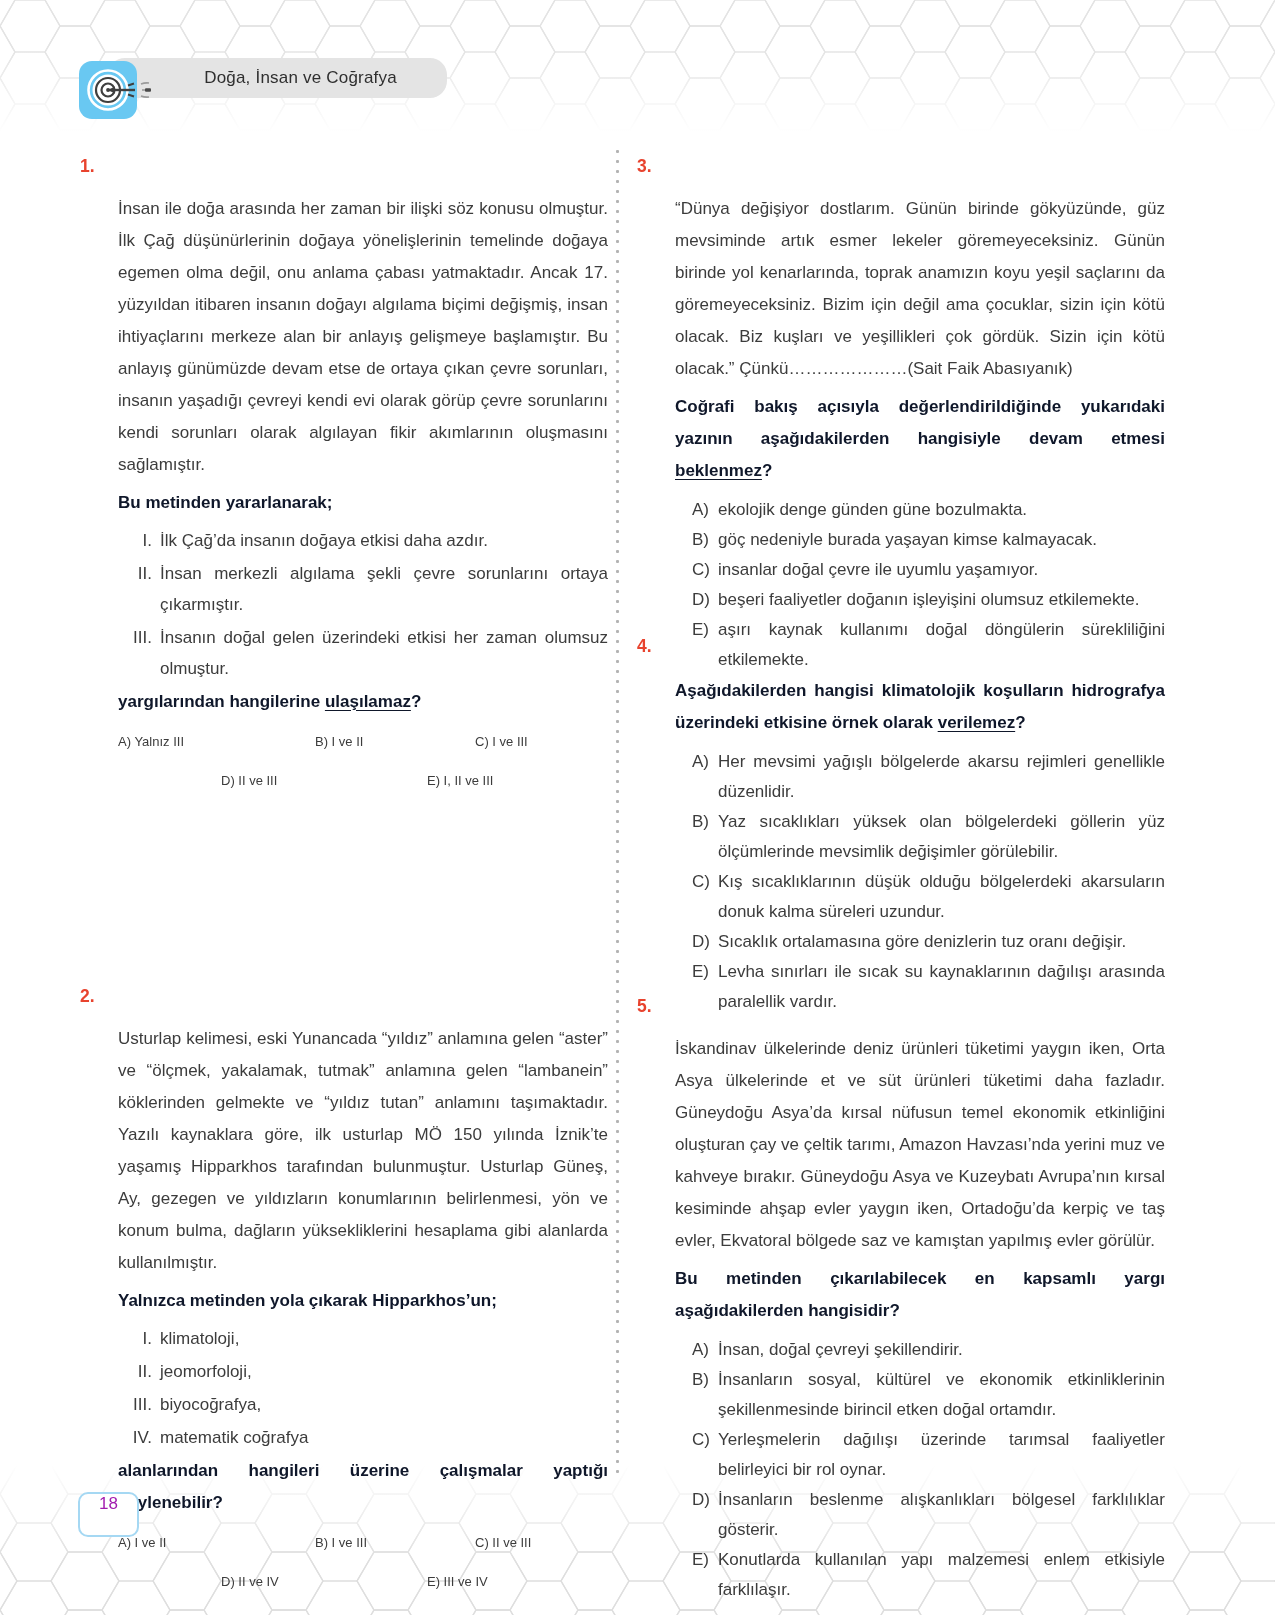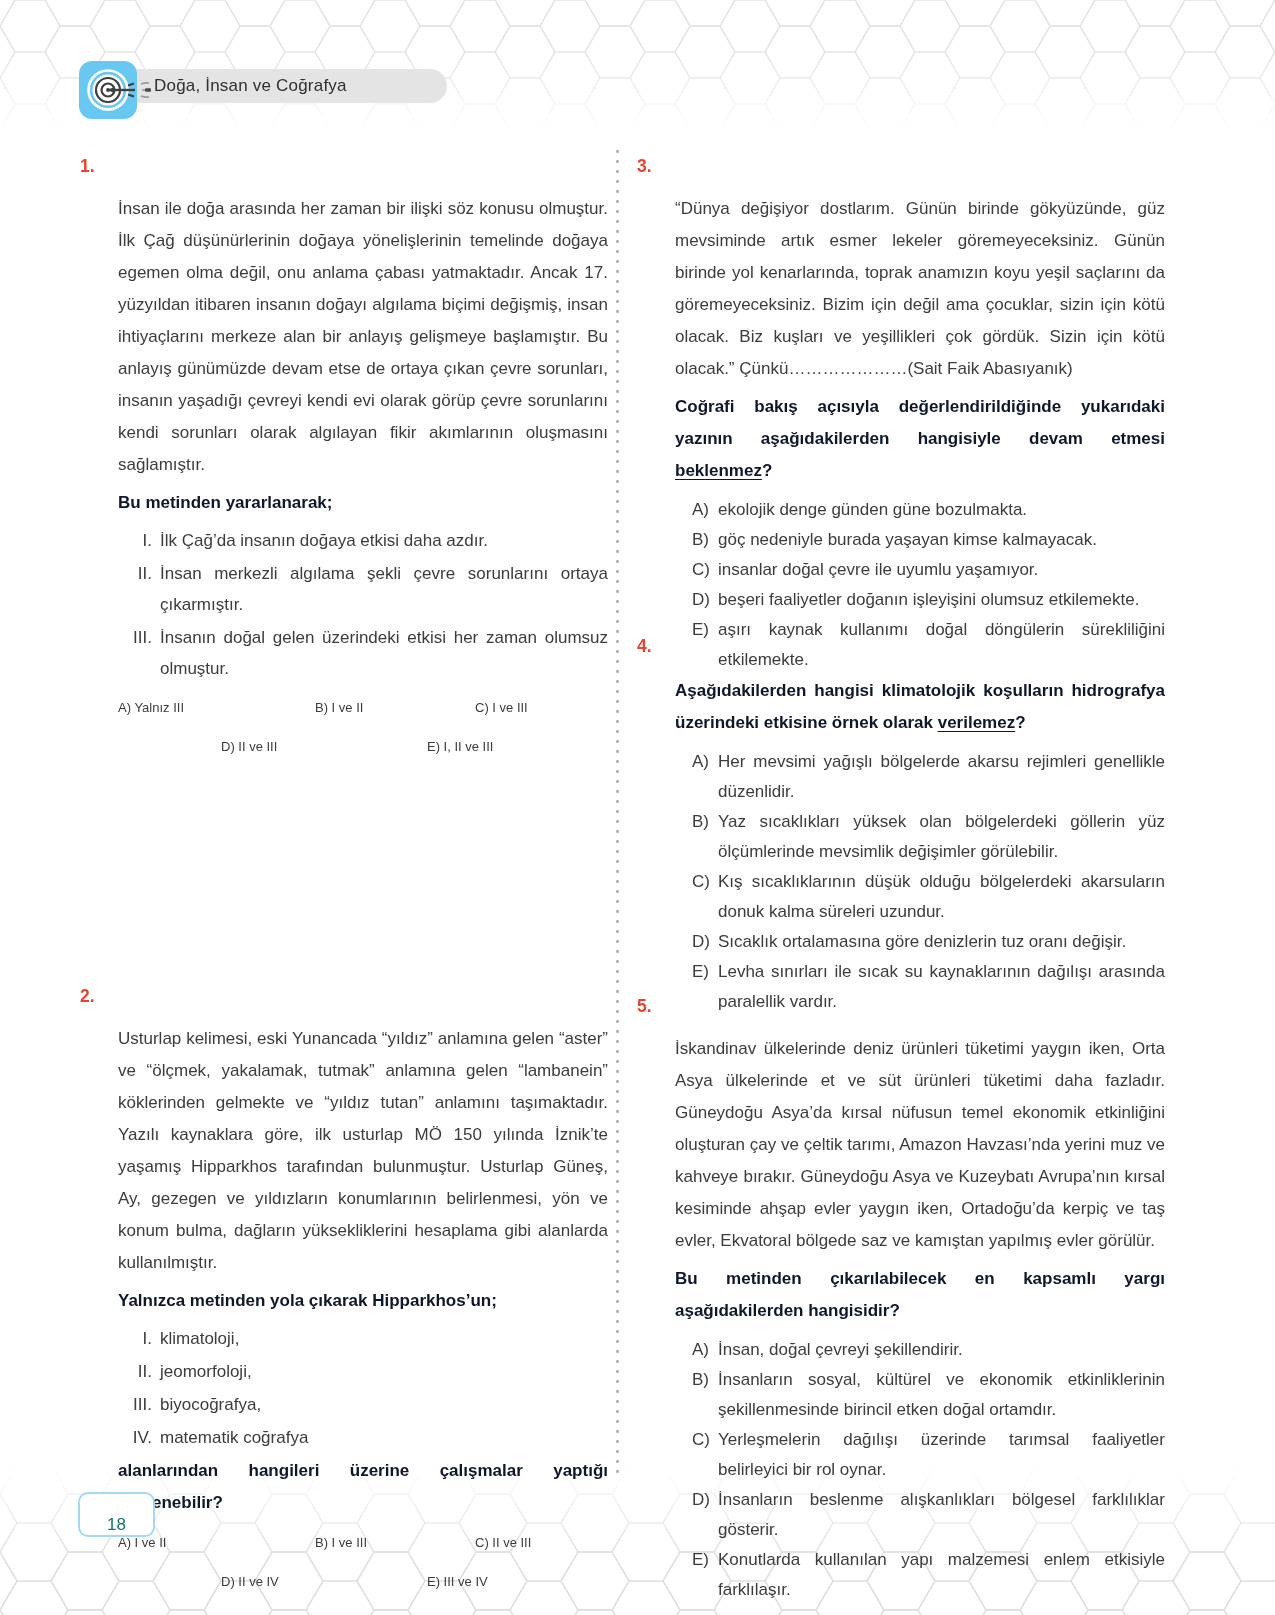--- a/index.html
+++ b/index.html
@@ -6,28 +6,28 @@
   .page{position:relative;width:1275px;height:1615px;background:#ffffff;overflow:hidden;
         font-family:"Liberation Sans","DejaVu Sans",sans-serif;color:#3c3c3c;}
   
   .hexband{position:absolute;left:0;width:1275px;pointer-events:none;}
   .hexband.top{top:0;height:132px;}
   .hexband.bottom{bottom:0;height:150px;}
   .fade{position:absolute;left:0;width:1275px;pointer-events:none;}
   .fade.top{top:0;height:132px;background:linear-gradient(to bottom,rgba(255,255,255,0) 35%,#ffffff 100%);}
   .fade.bottom{bottom:0;height:150px;background:linear-gradient(to top,rgba(255,255,255,0) 35%,#ffffff 100%);}
   
-  .pill{position:absolute;left:108px;top:69px;width:339px;height:34px;border-radius:17px;
-        background:#e4e4e4;display:flex;align-items:center;justify-content:flex-start;padding-left:46px;box-sizing:border-box;}
+  .pill{position:absolute;left:108px;top:58px;width:339px;height:40px;border-radius:17px;
+        background:#e4e4e4;display:flex;align-items:center;justify-content:center;padding-left:46px;box-sizing:border-box;}
   .pill span{font-size:17px;color:#2f2f2f;letter-spacing:.2px;}
   .applogo{position:absolute;left:79px;top:61px;width:74px;height:58px;}
   
-  .pagenum{position:absolute;left:78px;top:1492px;width:77px;height:45px;border:2px solid #a5d8f3;
-           border-radius:10px;background:#fff;display:flex;align-items:flex-end;justify-content:center;
-           font-size:17px;color:#0f766e;box-sizing:border-box;z-index:3;}
+  .pagenum{position:absolute;left:78px;top:1492px;width:61px;height:45px;border:2px solid #a5d8f3;
+           border-radius:10px;background:#fff;display:flex;align-items:flex-start;justify-content:center;
+           font-size:17px;color:#a21caf;box-sizing:border-box;z-index:3;}
   
   .divider{position:absolute;left:616px;top:150px;width:3px;height:1330px;
            background-image:radial-gradient(circle at 1.5px 1.5px,#b3b3b3 1.35px,rgba(255,255,255,0) 1.6px);
            background-size:3px 10px;background-repeat:repeat-y;}
   
   .q{position:absolute;display:flex;width:528px;z-index:2;}
   .q.colL{left:80px;} .q.colR{left:637px;}
   .q1,.q3{top:150px;} .q2{top:980px;} .q4{top:630px;} .q5{top:990px;}
   .qnum{flex:none;width:38px;color:#e8432e;font-weight:bold;font-size:17.5px;line-height:32px;}
   .qbody{flex:1;min-width:0;margin-top:43px;}
@@ -118,20 +118,21 @@
         <span class="rtext">İlk Çağ’da insanın doğaya etkisi daha azdır.</span>
       </div>
       <div class="ritem">
         <span class="rnum">II.</span>
         <span class="rtext">İnsan merkezli algılama şekli çevre sorunlarını ortaya çıkarmıştır.</span>
       </div>
       <div class="ritem">
         <span class="rnum">III.</span>
         <span class="rtext">İnsanın doğal gelen üzerindeki etkisi her zaman olumsuz olmuştur.</span>
       </div>
+      <p class="lead stem"><span>yargılarından hangilerine </span><span class="ul">ulaşılamaz</span><span>?</span></p>
       <div class="optrow row1">
         <span>A) Yalnız III</span>
         <span>B) I ve II</span>
         <span>C) I ve III</span>
       </div>
       <div class="optrow row2">
         <span></span>
         <span>D)  II ve III</span>
         <span>E)  I, II ve III</span>
       </div>

